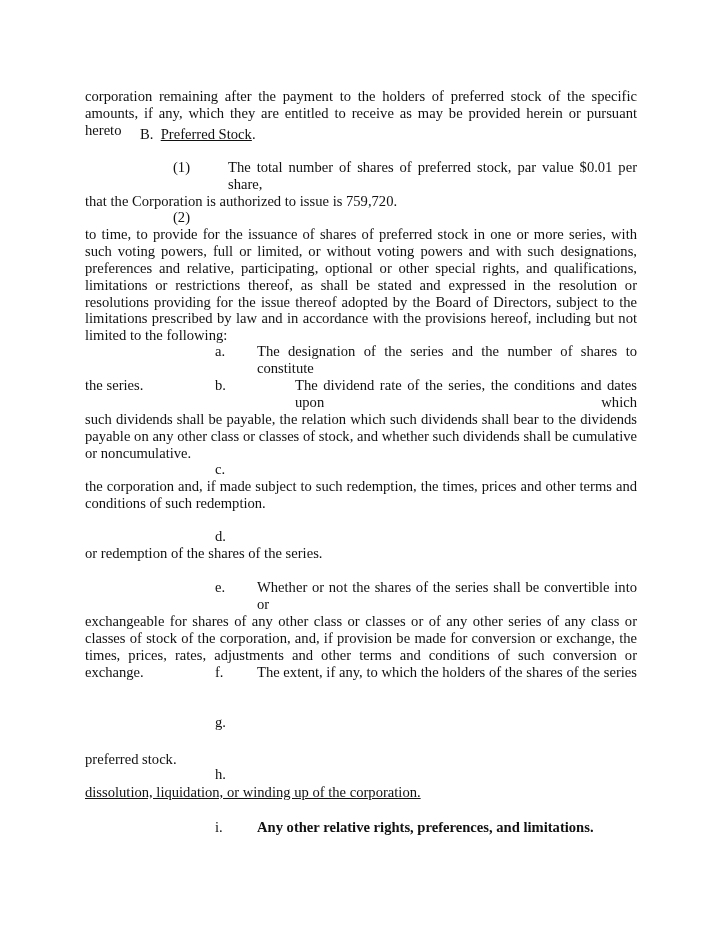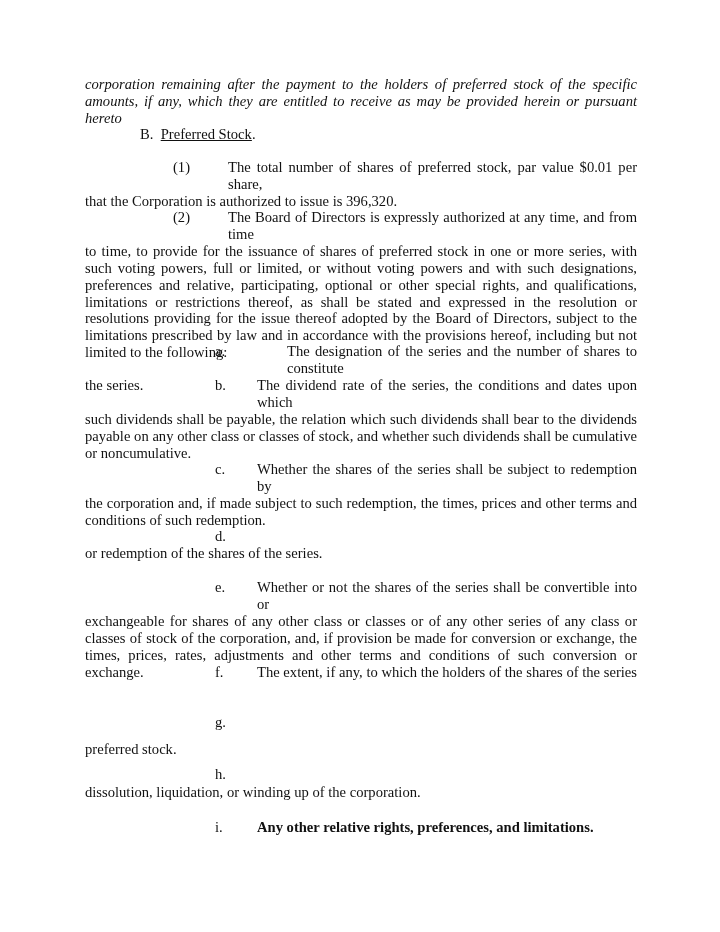--- a/index.html
+++ b/index.html
@@ -14,70 +14,68 @@
   .last-left { text-align-last: left; }
   .heading { position: absolute; left: 140px; margin: 0; }
   .heading .u { text-decoration: underline; }
   .mk { display: inline-block; }
 </style>
 </head>
 <body>
 
 <div class="page">
 
-  <p class="para" style="top:76px;font-style:italic;">
+  <p class="para" style="top:88px;">
     <span class="last-left" style="display:block;text-align:justify;">corporation remaining after the payment to the holders of preferred stock of the specific amounts, if any, which they are entitled to receive as may be provided herein or pursuant hereto</span>
   </p>
 
   <p class="heading" style="top:126px;">
     <span>B.</span>&nbsp;
     <span class="u">Preferred Stock</span><span>.</span>
   </p>
 
   <div class="para" style="top:159px;">
     <div style="display:flex;">
       <span class="mk" style="width:88px;"></span>
       <span class="mk" style="width:55px;">(1)</span>
       <span class="first" style="flex:1;">The total number of shares of preferred stock, par value $0.01 per share,</span>
     </div>
-    <div class="last-left">that the Corporation is authorized to issue is 396,320.</div>
+    <div class="last-left">that the Corporation is authorized to issue is 759,720.</div>
   </div>
 
   <div class="para" style="top:209px;">
     <div style="display:flex;">
       <span class="mk" style="width:88px;"></span>
       <span class="mk" style="width:55px;">(2)</span>
-      <span class="first" style="flex:1;">The Board of Directors is expressly authorized at any time, and from time</span>
     </div>
     <div class="last-left">to time, to provide for the issuance of shares of preferred stock in one or more series, with such voting powers, full or limited, or without voting powers and with such designations, preferences and relative, participating, optional or other special rights, and qualifications, limitations or restrictions thereof, as shall be stated and expressed in the resolution or resolutions providing for the issue thereof adopted by the Board of Directors, subject to the limitations prescribed by law and in accordance with the provisions hereof, including but not limited to the following:</div>
   </div>
 
   <div class="para" style="top:343px;">
     <div style="display:flex;">
       <span class="mk" style="width:130px;"></span>
       <span class="mk" style="width:42px;">a.</span>
-      <span class="first" style="flex:1;margin-left:30px;">The designation of the series and the number of shares to constitute</span>
+      <span class="first" style="flex:1;">The designation of the series and the number of shares to constitute</span>
     </div>
     <div class="last-left">the series.</div>
   </div>
 
   <div class="para" style="top:377px;">
     <div style="display:flex;">
       <span class="mk" style="width:130px;"></span>
       <span class="mk" style="width:42px;">b.</span>
-      <span class="first" style="flex:1;">The dividend rate of the series, the conditions and dates upon which</span>
+      <span class="first" style="flex:1;margin-left:38px;">The dividend rate of the series, the conditions and dates upon which</span>
     </div>
     <div class="last-left">such dividends shall be payable, the relation which such dividends shall bear to the dividends payable on any other class or classes of stock, and whether such dividends shall be cumulative or noncumulative.</div>
   </div>
 
   <div class="para" style="top:461px;">
     <div style="display:flex;">
       <span class="mk" style="width:130px;"></span>
       <span class="mk" style="width:42px;">c.</span>
-      <span class="first" style="flex:1;">Whether the shares of the series shall be subject to redemption by</span>
     </div>
     <div class="last-left">the corporation and, if made subject to such redemption, the times, prices and other terms and conditions of such redemption.</div>
   </div>
 
   <div class="para" style="top:528px;">
     <div style="display:flex;">
       <span class="mk" style="width:130px;"></span>
       <span class="mk" style="width:42px;">d.</span>
     </div>
     <div class="last-left">or redemption of the shares of the series.</div>
@@ -98,29 +96,29 @@
       <span class="mk" style="width:42px;">f.</span>
       <span class="first" style="flex:1;">The extent, if any, to which the holders of the shares of the series</span>
     </div>
   </div>
 
   <div class="para" style="top:714px;">
     <div style="display:flex;">
       <span class="mk" style="width:130px;"></span>
       <span class="mk" style="width:42px;">g.</span>
     </div>
-    <div class="last-left" style="margin-top:10px;">preferred stock.</div>
+    <div class="last-left" style="margin-top:20px;">preferred stock.</div>
   </div>
 
   <div class="para" style="top:766px;">
     <div style="display:flex;">
       <span class="mk" style="width:130px;"></span>
       <span class="mk" style="width:42px;">h.</span>
     </div>
-    <div class="last-left" style="margin-top:1px;">dissolution, liquidation, or winding up of the corporation.</div>
+    <div class="last-left" style="margin-top:1px;text-decoration:underline;">dissolution, liquidation, or winding up of the corporation.</div>
   </div>
 
   <div class="para" style="top:819px;">
     <div style="display:flex;">
       <span class="mk" style="width:130px;"></span>
       <span class="mk" style="width:42px;">i.</span>
       <span style="flex:1;font-weight:bold;">Any other relative rights, preferences, and limitations.</span>
     </div>
   </div>
 

